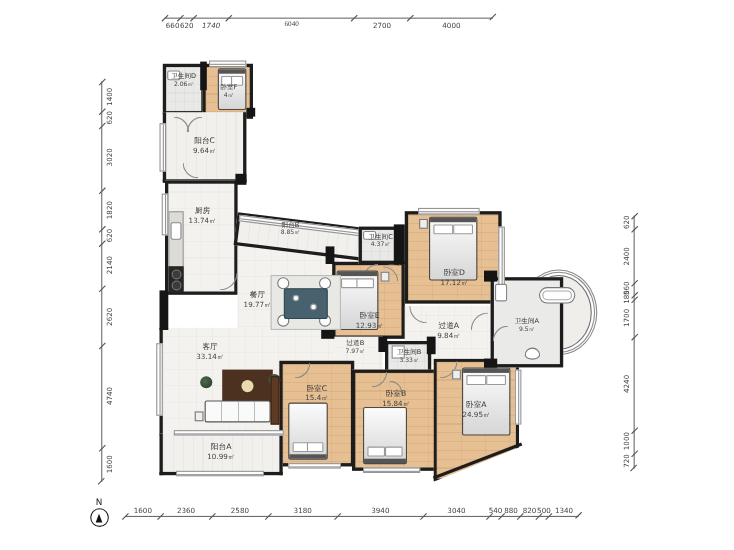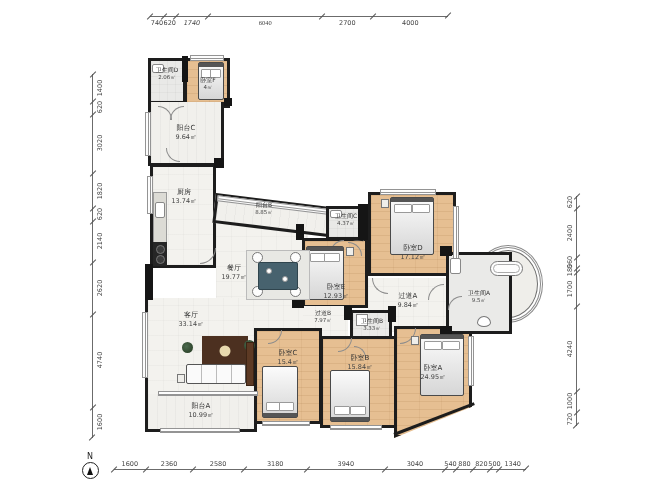--- a/index.html
+++ b/index.html
@@ -103,21 +103,21 @@
   .compass .tri{width:0;height:0;border-left:3px solid transparent;border-right:3px solid transparent;
                 border-bottom:8px solid #111;}
 </style>
 </head>
 <body>
 
 <div id="stage">
 
   <div class="dim dim-h" style="left:150px;top:16px;width:298px;">
       <div class="seg" style="flex-grow: 740;">
-        <span class="seg-label">740</span>
+        <span class="seg-label">660</span>
       </div>
       <div class="seg" style="flex-grow: 620;">
         <span class="seg-label">620</span>
       </div>
       <div class="seg" style="flex-grow: 1740; font-style: italic;">
         <span class="seg-label">1740</span>
       </div>
       <div class="seg" style="flex-grow: 6040; font-family: Liberation Serif, serif;">
         <span class="seg-label">6040</span>
       </div>

